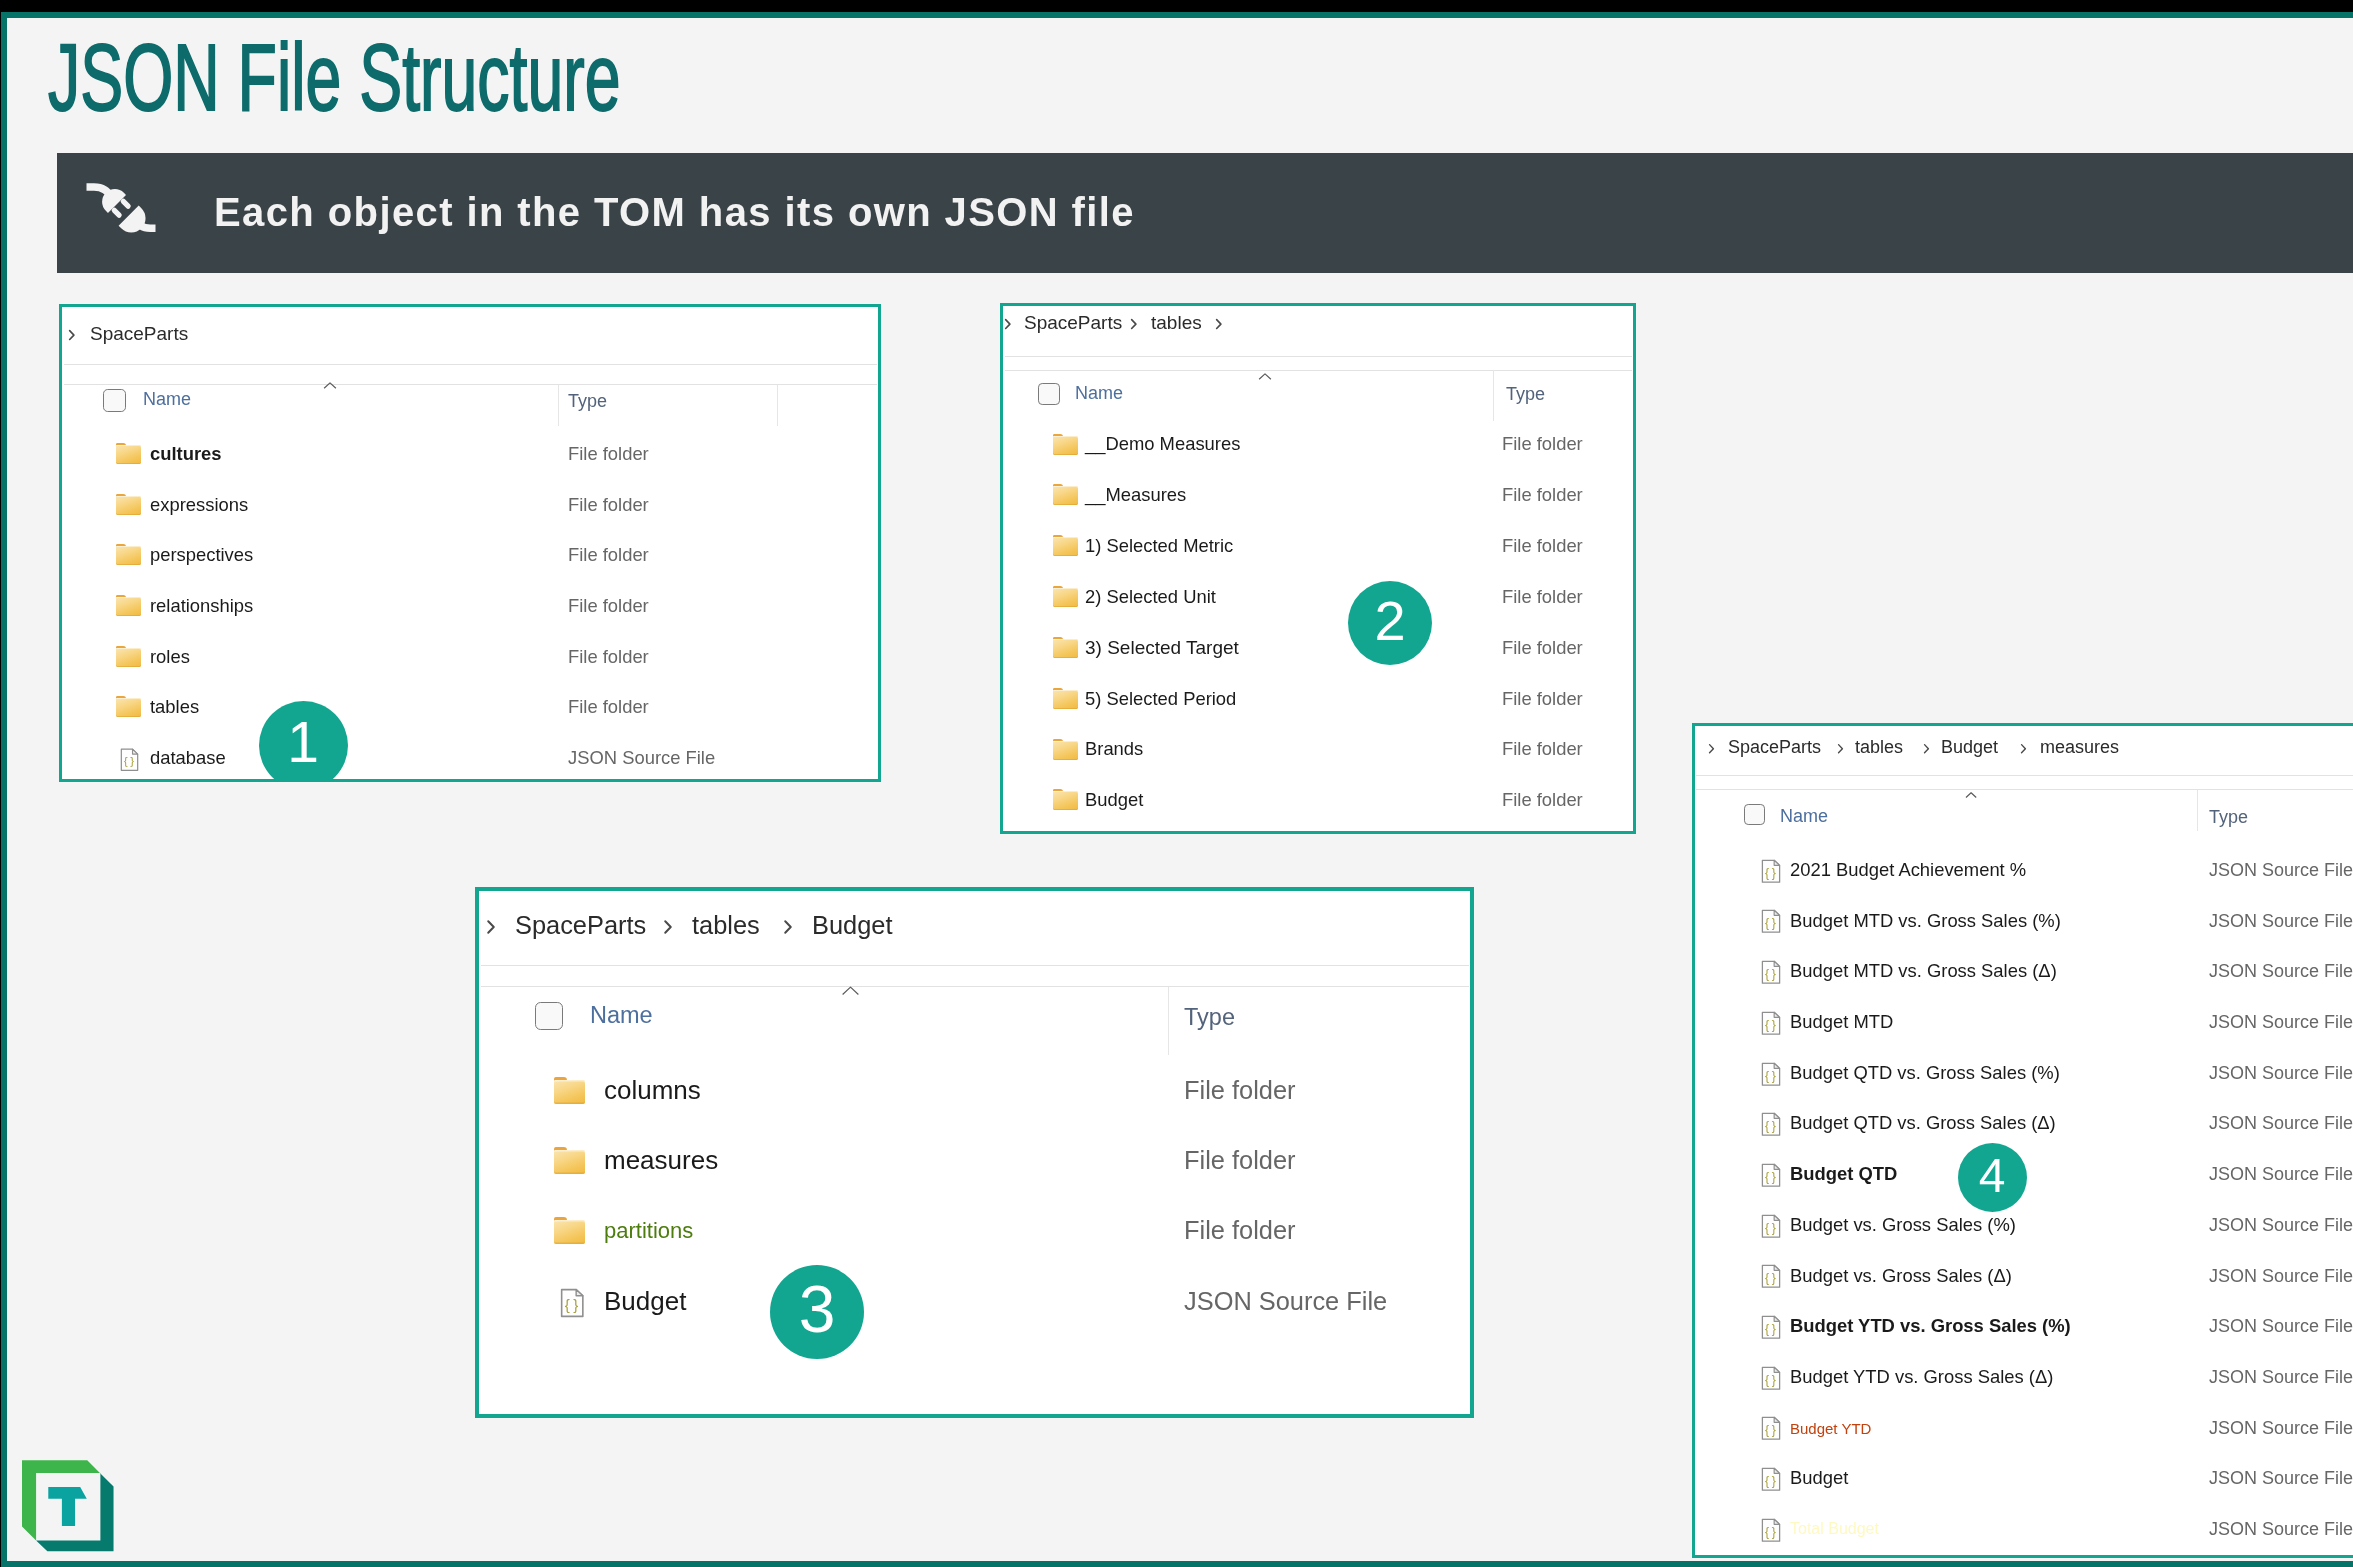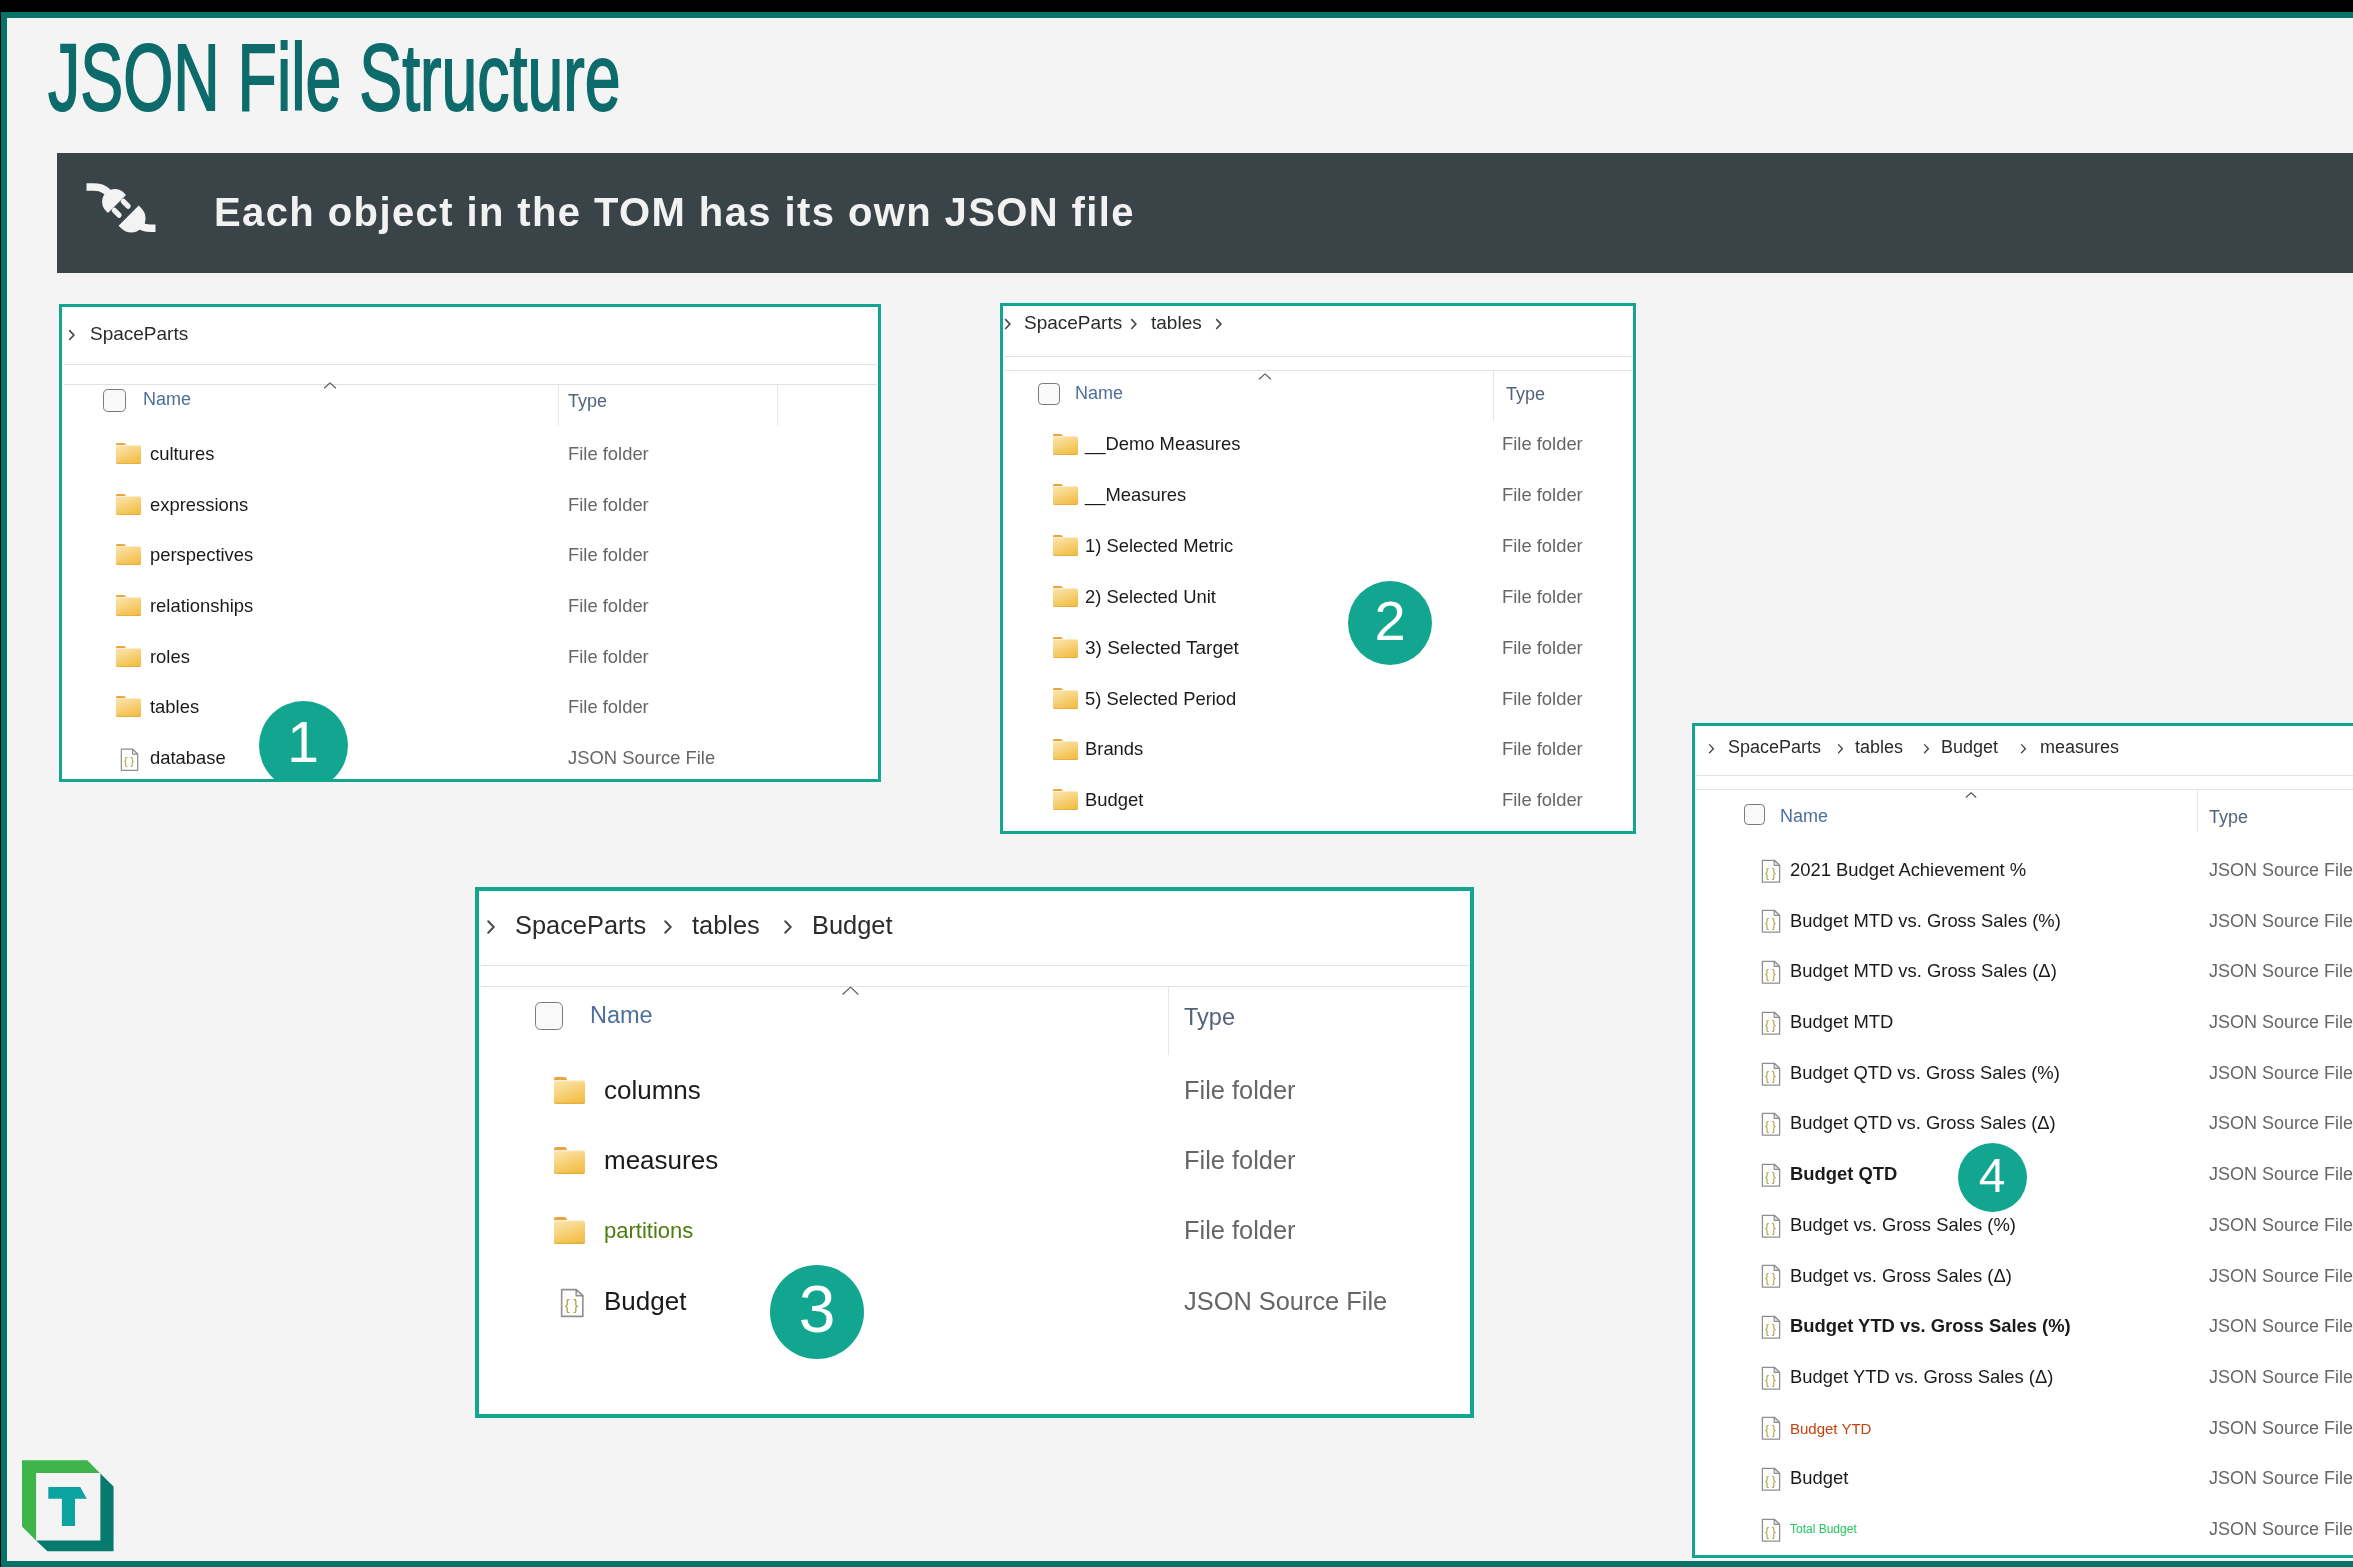--- a/index.html
+++ b/index.html
@@ -28,21 +28,21 @@
 <svg style="position:absolute;left:323px;top:382px" width="14" height="7" viewBox="0 0 30 15">
     <path d="M2.4 13.5 L15.0 1.8 L27.6 13.5" fill="none" stroke="#5a5a5a" stroke-width="2.5" stroke-linejoin="round"></path>
   </svg>
 <div style="position:absolute;left:558px;top:385px;width:0.9px;height:41px;background:#e6e6e6"></div>
 <div style="position:absolute;left:777px;top:385px;width:0.9px;height:41px;background:#e6e6e6"></div>
 <div style="position:absolute;left:568px;top:402px;transform:translateY(-54%);font-size:18px;color:#53637c;font-weight:400;letter-spacing:0;white-space:nowrap">Type</div>
 <div style="position:absolute;left:116px;top:443px;width:24.5px;height:21px">
     <div style="position:absolute;left:0;top:0;width:10.4px;height:6.6px;background:#eaa53c;border-radius:1.4px 2.8px 0 0"></div>
     <div style="position:absolute;left:0;bottom:0;width:24.5px;height:19px;background:linear-gradient(160deg,#fae5b2 0%,#f8d685 38%,#f4c559 72%,#f0ba41 100%);border-radius:0.9px 1.9px 1.4px 1.4px;box-shadow:inset 0 0.9px 0 rgba(255,255,255,.5), inset 0 -0.9px 0 rgba(214,152,40,.45)"></div>
   </div>
-<div style="position:absolute;left:150px;top:455px;transform:translateY(-54%);font-size:18.4px;color:#1a1a1a;font-weight:400;letter-spacing:0;white-space:nowrap">cultures</div>
+<div style="position:absolute;left:150px;top:455px;transform:translateY(-54%);font-size:18.4px;color:#1a1a1a;font-weight:700;letter-spacing:0;white-space:nowrap">cultures</div>
 <div style="position:absolute;left:568px;top:455px;transform:translateY(-54%);font-size:18.4px;color:#666666;font-weight:400;letter-spacing:0;white-space:nowrap">File folder</div>
 <div style="position:absolute;left:116px;top:494px;width:24.5px;height:21px">
     <div style="position:absolute;left:0;top:0;width:10.4px;height:6.6px;background:#eaa53c;border-radius:1.4px 2.8px 0 0"></div>
     <div style="position:absolute;left:0;bottom:0;width:24.5px;height:19px;background:linear-gradient(160deg,#fae5b2 0%,#f8d685 38%,#f4c559 72%,#f0ba41 100%);border-radius:0.9px 1.9px 1.4px 1.4px;box-shadow:inset 0 0.9px 0 rgba(255,255,255,.5), inset 0 -0.9px 0 rgba(214,152,40,.45)"></div>
   </div>
 <div style="position:absolute;left:150px;top:506px;transform:translateY(-54%);font-size:18.4px;color:#1a1a1a;font-weight:400;letter-spacing:0;white-space:nowrap">expressions</div>
 <div style="position:absolute;left:568px;top:506px;transform:translateY(-54%);font-size:18.4px;color:#666666;font-weight:400;letter-spacing:0;white-space:nowrap">File folder</div>
 <div style="position:absolute;left:116px;top:544px;width:24.5px;height:21px">
     <div style="position:absolute;left:0;top:0;width:10.4px;height:6.6px;background:#eaa53c;border-radius:1.4px 2.8px 0 0"></div>
     <div style="position:absolute;left:0;bottom:0;width:24.5px;height:19px;background:linear-gradient(160deg,#fae5b2 0%,#f8d685 38%,#f4c559 72%,#f0ba41 100%);border-radius:0.9px 1.9px 1.4px 1.4px;box-shadow:inset 0 0.9px 0 rgba(255,255,255,.5), inset 0 -0.9px 0 rgba(214,152,40,.45)"></div>
@@ -329,21 +329,21 @@
     <text x="26.9" y="38.0" font-family="Liberation Sans, sans-serif" font-size="26" fill="#a9a23c" text-anchor="middle">}</text>
   </svg>
 <div style="position:absolute;left:1790px;top:1479px;transform:translateY(-54%);font-size:18.4px;color:#1a1a1a;font-weight:400;letter-spacing:0;white-space:nowrap">Budget</div>
 <div style="position:absolute;left:2209px;top:1479px;transform:translateY(-54%);font-size:18px;color:#666666;font-weight:400;letter-spacing:0;white-space:nowrap">JSON Source File</div>
 <svg style="position:absolute;left:1761px;top:1518px" width="20" height="24.5" viewBox="0 0 42 52">
     <path d="M2.73 2.73 H27.7 L39.3 13.5 V49.3 H2.73 Z" fill="#fefefe" stroke="#8f8f8f" stroke-width="2.7" stroke-linejoin="round"></path>
     <path d="M27.7 2.73 V13.5 H39.3 Z" fill="#ececec" stroke="#8f8f8f" stroke-width="2.5" stroke-linejoin="round"></path>
     <text x="12.6" y="38.0" font-family="Liberation Sans, sans-serif" font-size="26" fill="#a9a23c" text-anchor="middle">{</text>
     <text x="26.9" y="38.0" font-family="Liberation Sans, sans-serif" font-size="26" fill="#a9a23c" text-anchor="middle">}</text>
   </svg>
-<div style="position:absolute;left:1790px;top:1530px;transform:translateY(-54%);font-size:12px;color:#22c55e;font-weight:400;letter-spacing:0;white-space:nowrap">Total Budget</div>
+<div style="position:absolute;left:1790px;top:1530px;transform:translateY(-54%);font-size:16px;color:#fef9c3;font-weight:400;letter-spacing:0;white-space:nowrap">Total Budget</div>
 <div style="position:absolute;left:2209px;top:1530px;transform:translateY(-54%);font-size:18px;color:#666666;font-weight:400;letter-spacing:0;white-space:nowrap">JSON Source File</div>
 <div style="position:absolute;left:1958px;top:1143px;width:69px;height:69px;border-radius:50%;background:#12a690;z-index:30"></div>
 <div style="position:absolute;left:1992px;top:1178px;transform:translate(-50%,-54%);color:#fff;font-size:48px;line-height:1;z-index:31">4</div>
 <svg style="position:absolute;left:22px;top:1460px;z-index:5" width="92" height="92" viewBox="0 0 196 195">
 <polygon points="0,0 139,0 166,27 30,27 30,171 0,141" fill="#3db54b"></polygon>
 <polygon points="166,27 195,56 195,194 54,194 30,171 167,171 167,27" fill="#077a6e"></polygon>
 <polygon points="56,57 124,57 138,82 113,82 113,140 85,140 85,82 56,82" fill="#0ba3a0"></polygon>
 </svg>
 
 </body></html>

